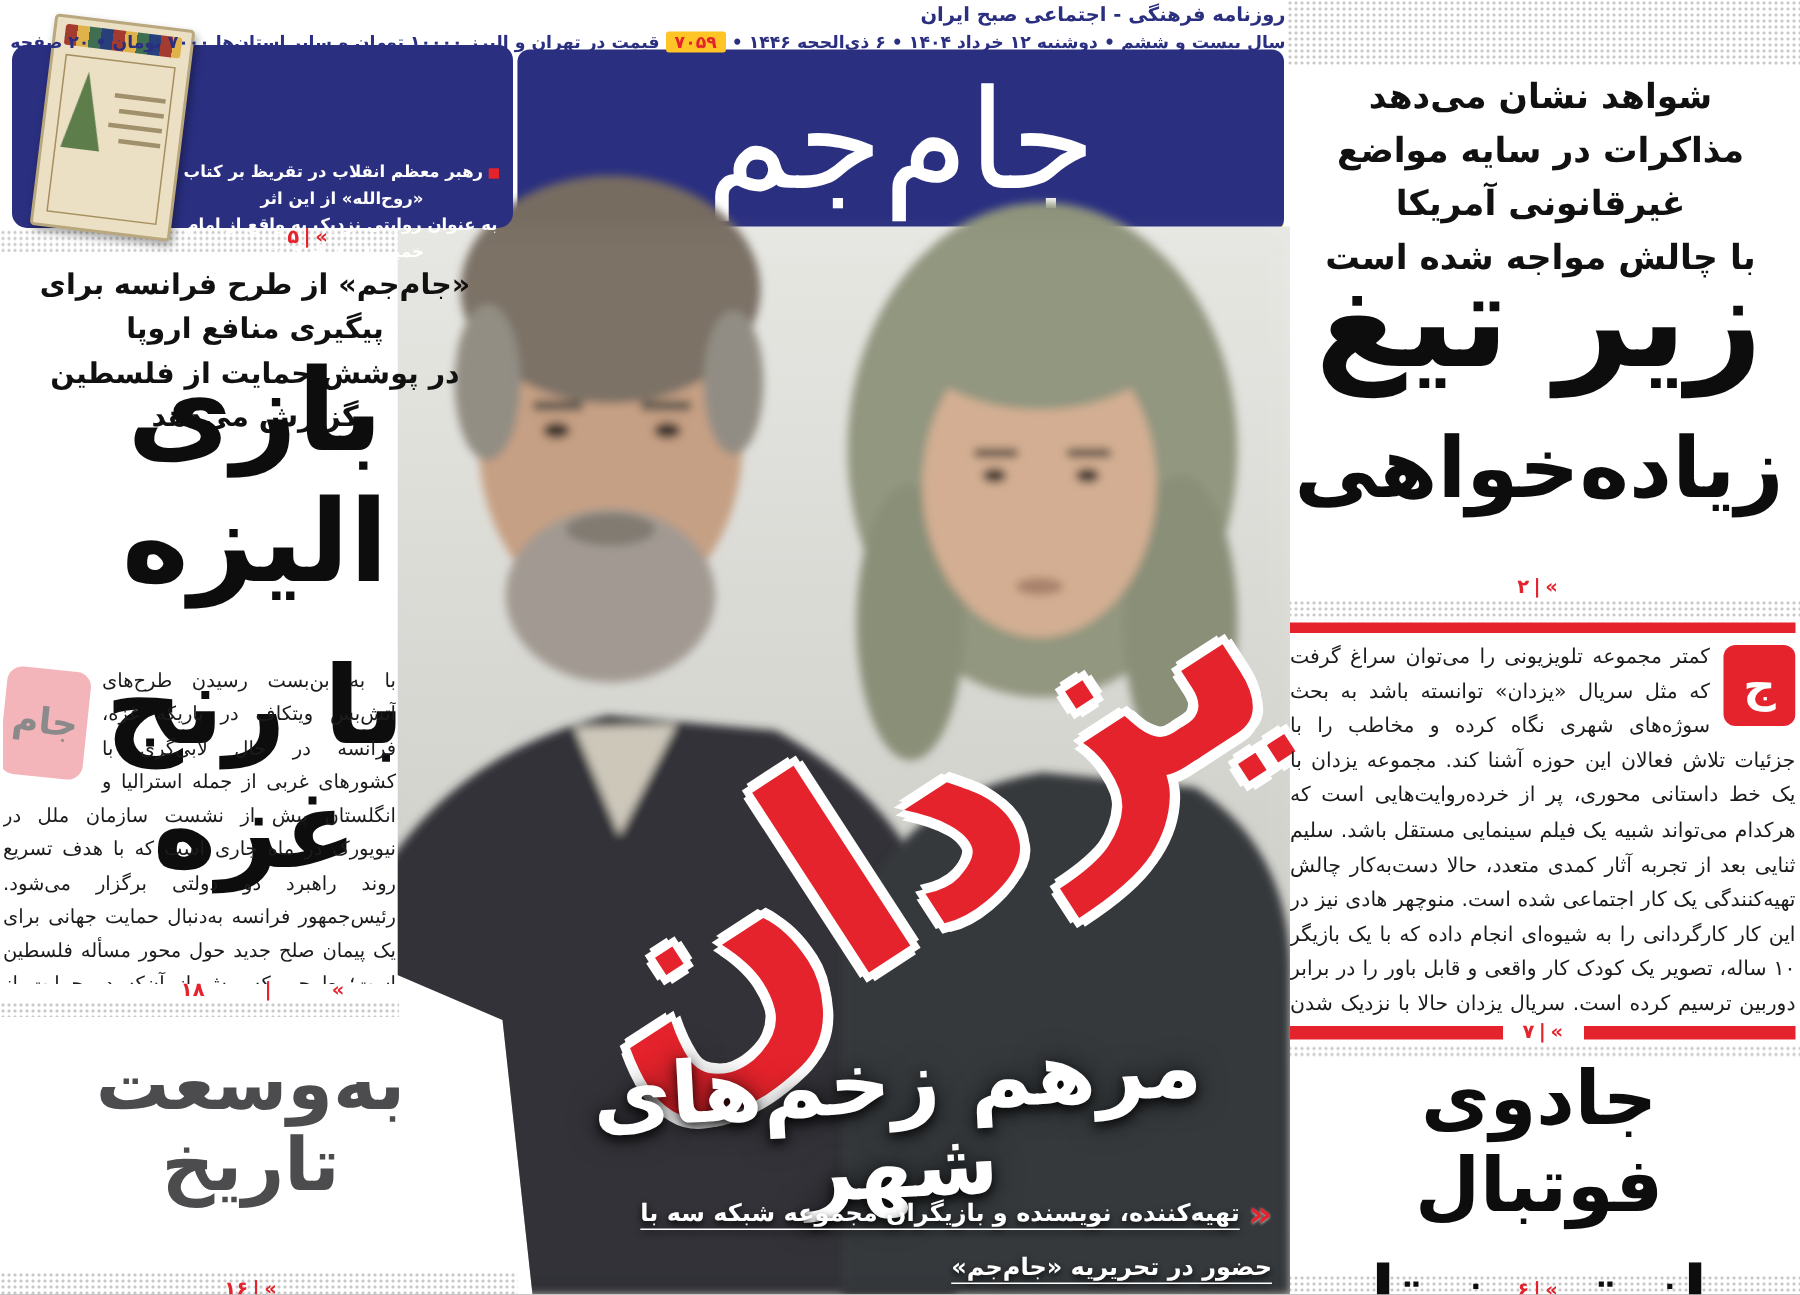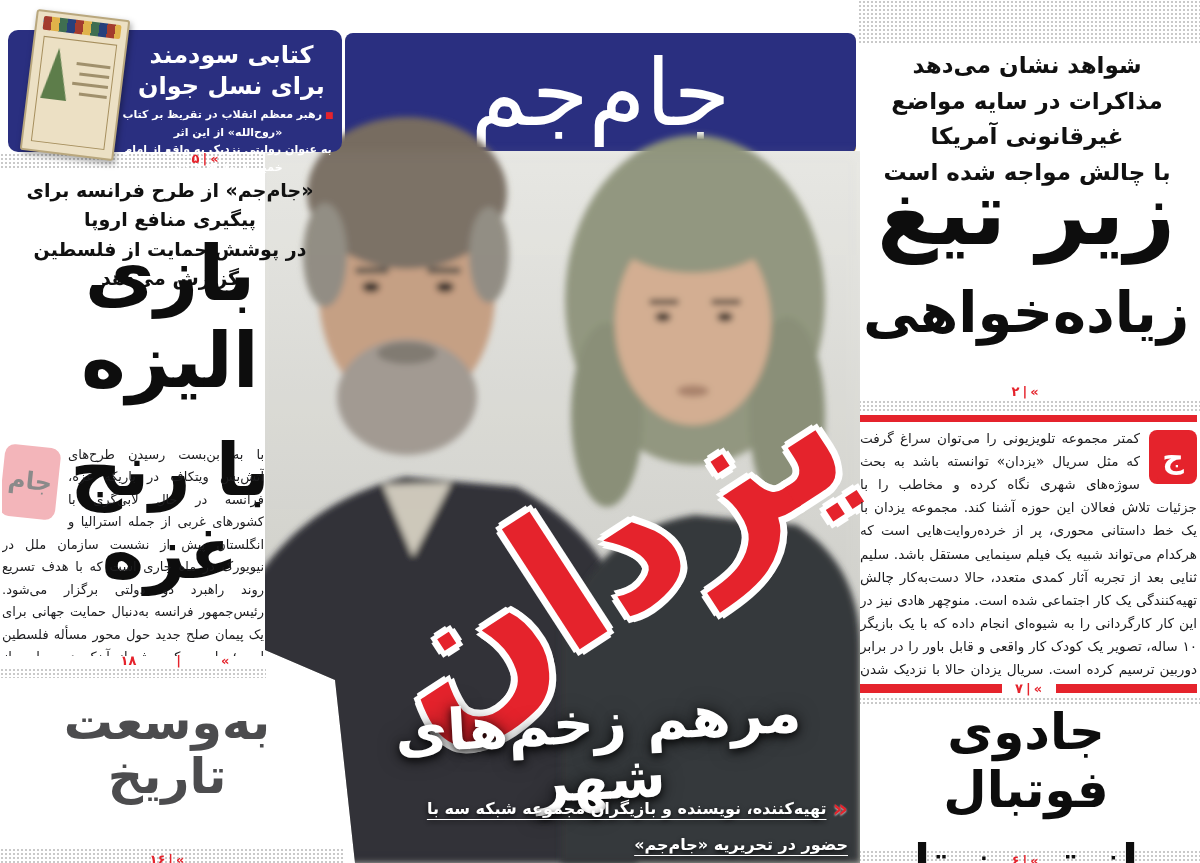--- a/index.html
+++ b/index.html
@@ -152,20 +152,26 @@
 <div class="page">
 
   <div class="dots" style="left:858px; top:0; width:342px; height:44px;"></div>
   <div class="dots" style="left:0; top:153px; width:344px; height:15px;"></div>
   <div class="dots" style="left:858px; top:400px; width:342px; height:13px;"></div>
   <div class="dots" style="left:0; top:668px; width:266px; height:10px;"></div>
   <div class="dots" style="left:858px; top:697px; width:342px; height:8px;"></div>
   <div class="dots" style="left:0; top:848px; width:345px; height:15px;"></div>
   <div class="dots" style="left:858px; top:850px; width:342px; height:13px;"></div>
 
+  <div class="header-meta">
+    <div class="tagline">روزنامه فرهنگی - اجتماعی صبح ایران</div>
+    <div class="dateline">
+      <span>سال بیست و ششم • دوشنبه ۱۲ خرداد ۱۴۰۴ • ۶ ذی‌الحجه ۱۴۴۶ •</span><span class="issue-badge">۷۰۵۹</span><span>قیمت در تهران و البرز ۱۰۰۰۰ تومان و سایر استان‌ها ۷۰۰۰ تومان • ۲۰ صفحه</span>
+    </div>
+  </div>
 
   <div class="masthead">
     <span class="logo-text">جام‌جم</span>
   </div>
 
   <div class="photo">
     <svg width="605" height="758" viewBox="0 0 605 758" xmlns="http://www.w3.org/2000/svg">
       <defs>
         <linearGradient id="bgg" x1="0" y1="0" x2="0" y2="1">
           <stop offset="0" stop-color="#ebebe7"></stop>
@@ -229,24 +235,20 @@
   <div class="book-box">
     <div class="book-cover">
       <div class="book-band"></div>
       <div class="book-frame"></div>
       <div class="book-tree"></div>
       <div class="book-line" style="top:46px; width:34px;"></div>
       <div class="book-line" style="top:56px; width:30px;"></div>
       <div class="book-line" style="top:66px; width:36px;"></div>
       <div class="book-line" style="top:76px; width:28px;"></div>
     </div>
-    <div class="book-title">
-      <span>کتابی سودمند</span><br>
-      <span>برای نسل جوان</span>
-    </div>
     <div class="book-sub">
       <span class="red-bullet">■</span><span>رهبر معظم انقلاب در تقریظ بر کتاب «روح‌الله» از این اثر</span><br>
       <span>به عنوان روایتی نزدیک به واقع از امام خمینی(ره) یاد کردند</span>
     </div>
   </div>
   <div class="page-ref" style="left:160px; top:151px; width:90px;">
     <span>۵</span>
     <span>|</span>
     <span>«</span>
   </div>

